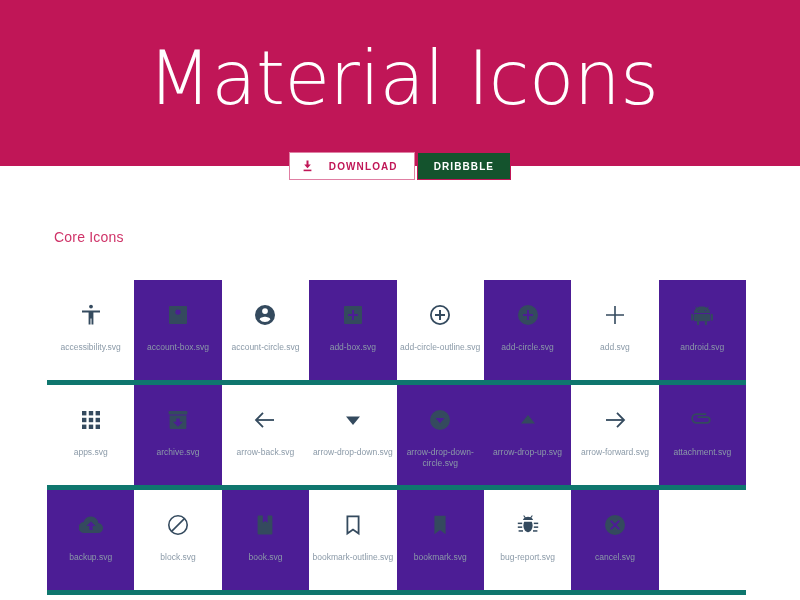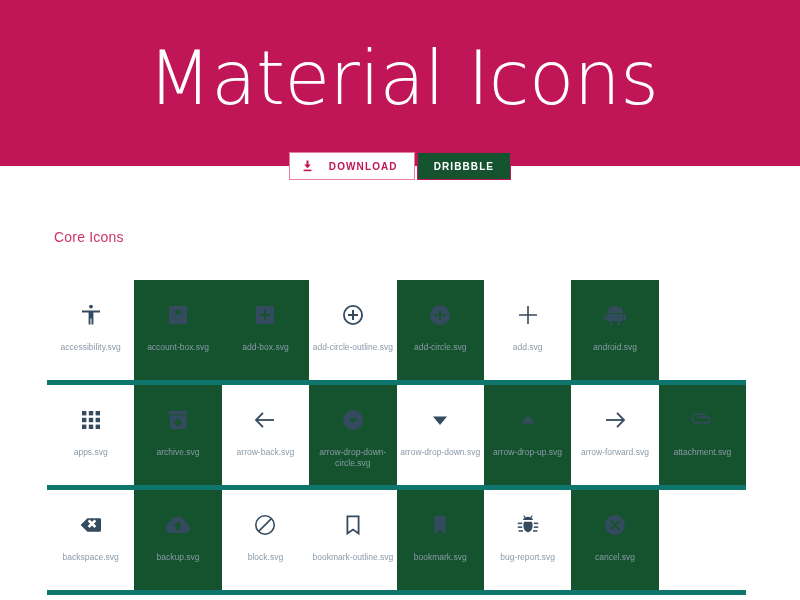--- a/index.html
+++ b/index.html
@@ -83,21 +83,21 @@
   .cell {
     width: 87.4px;
     height: 100px;
     display: flex;
     flex-direction: column;
     align-items: center;
     justify-content: flex-start;
     padding-top: 22px;
     cursor: pointer;
   }
-  .cell.alt { background: #14532d; }
+  .cell.alt { background: #4c1d95; }
   .cell .glyph {
     width: 26px; height: 26px;
     display: flex; align-items: center; justify-content: center;
     color: #344a5e;
   }
   .cell .glyph svg { display: block; }
   .cell .label {
     margin-top: 14px;
     font-size: 8.5px;
     line-height: 11px;
@@ -147,20 +147,28 @@
         <span class="label">accessibility.svg</span>
       </div>
       <div class="cell alt">
         <span class="glyph">
           <svg width="24" height="24" viewBox="0 0 24 24" fill="currentColor">
             <path d="M4 3h16a1 1 0 011 1v16a1 1 0 01-1 1H4a1 1 0 01-1-1V4a1 1 0 011-1zm8 3.4a2.7 2.7 0 100 5.4 2.7 2.7 0 000-5.4zM6.3 17.6c0-2 3.8-3.1 5.7-3.1s5.7 1.1 5.7 3.1v.9H6.3v-.9z"></path>
           </svg>
         </span>
         <span class="label">account-box.svg</span>
       </div>
+      <div class="cell">
+        <span class="glyph">
+          <svg width="24" height="24" viewBox="0 0 24 24" fill="currentColor">
+            <path d="M12 2a10 10 0 100 20 10 10 0 000-20zm0 3.2a2.9 2.9 0 110 5.8 2.9 2.9 0 010-5.8zm0 13.9a7 7 0 01-5.4-2.6c.1-1.8 3.6-2.8 5.4-2.8s5.3 1 5.4 2.8a7 7 0 01-5.4 2.6z"></path>
+          </svg>
+        </span>
+        <span class="label">account-circle.svg</span>
+      </div>
       <div class="cell alt">
         <span class="glyph">
           <svg width="24" height="24" viewBox="0 0 24 24" fill="currentColor">
             <path d="M4 3h16a1 1 0 011 1v16a1 1 0 01-1 1H4a1 1 0 01-1-1V4a1 1 0 011-1zm9 4h-2v4H7v2h4v4h2v-4h4v-2h-4V7z"></path>
           </svg>
         </span>
         <span class="label">add-box.svg</span>
       </div>
       <div class="cell">
         <span class="glyph">
@@ -230,35 +238,35 @@
       </div>
       <div class="cell">
         <span class="glyph">
           <svg width="24" height="24" viewBox="0 0 24 24" fill="none" stroke="currentColor" stroke-width="1.8">
             <path d="M21 12H3.6"></path>
               <path d="M10 4.8L3 12l7 7.2"></path>
           </svg>
         </span>
         <span class="label">arrow-back.svg</span>
       </div>
+      <div class="cell">
+        <span class="glyph">
+          <svg width="24" height="24" viewBox="0 0 24 24" fill="currentColor">
+            <path d="M5 8.5h14L12 17 5 8.5z"></path>
+          </svg>
+        </span>
+        <span class="label">arrow-drop-down.svg</span>
+      </div>
       <div class="cell alt">
         <span class="glyph">
           <svg width="24" height="24" viewBox="0 0 24 24" fill="currentColor">
             <path d="M12 2a10 10 0 100 20 10 10 0 000-20zm0 13.2L7.5 10h9L12 15.2z"></path>
           </svg>
         </span>
         <span class="label">arrow-drop-down-circle.svg</span>
-      </div>
-      <div class="cell">
-        <span class="glyph">
-          <svg width="24" height="24" viewBox="0 0 24 24" fill="currentColor">
-            <path d="M5 8.5h14L12 17 5 8.5z"></path>
-          </svg>
-        </span>
-        <span class="label">arrow-drop-down.svg</span>
       </div>
       <div class="cell alt">
         <span class="glyph">
           <svg width="24" height="24" viewBox="0 0 24 24" fill="currentColor">
             <path d="M5 15.5h14L12 7 5 15.5z"></path>
           </svg>
         </span>
         <span class="label">arrow-drop-up.svg</span>
       </div>
       <div class="cell">
@@ -274,44 +282,44 @@
         <span class="glyph">
           <svg width="24" height="24" viewBox="0 0 24 24" fill="none" stroke="currentColor" stroke-width="1.7">
             <path d="M7.5 9.2h9.5a2.8 2.8 0 010 5.6H6.4a4.3 4.3 0 010-8.6h9.8"></path>
           </svg>
         </span>
         <span class="label">attachment.svg</span>
       </div>
     </div>
 
     <div class="grid-row">
-      <div class="cell">
-        <span class="glyph">
-          <svg width="24" height="24" viewBox="0 0 24 24" fill="currentColor">
-            <path d="M8.4 5.2h12.4a1.2 1.2 0 011.2 1.2v11.2a1.2 1.2 0 01-1.2 1.2H8.4L1.6 12l6.8-6.8zm8.9 3.1L15.4 6.4 13 8.8l-2.4-2.4-1.9 1.9 2.4 2.4-2.4 2.4 1.9 1.9L13 12.6l2.4 2.4 1.9-1.9-2.4-2.4 2.4-2.4z"></path>
-          </svg>
-        </span>
-        <span class="label">backspace.svg</span>
-      </div>
       <div class="cell alt">
         <span class="glyph">
           <svg width="24" height="24" viewBox="0 0 24 24" fill="currentColor">
             <path d="M19.3 10.1A7.5 7.5 0 004.6 9 5.5 5.5 0 005.5 20h13.3a4.95 4.95 0 00.5-9.9zM13.7 13v3.9h-3.4V13H7.4L12 8.4l4.6 4.6h-2.9z"></path>
           </svg>
         </span>
         <span class="label">backup.svg</span>
       </div>
       <div class="cell">
         <span class="glyph">
           <svg width="24" height="24" viewBox="0 0 24 24" fill="none" stroke="currentColor" stroke-width="1.6">
             <circle cx="12" cy="12" r="9.2"></circle>
               <path d="M5.6 18.4L18.4 5.6"></path>
           </svg>
         </span>
         <span class="label">block.svg</span>
+      </div>
+      <div class="cell alt">
+        <span class="glyph">
+          <svg width="24" height="24" viewBox="0 0 24 24" fill="currentColor">
+            <path d="M5.6 2.4h12.8a1 1 0 011 1v17.2a1 1 0 01-1 1H5.6a1 1 0 01-1-1V3.4a1 1 0 011-1zm4.2 0v7.3l2.4-1.8 2.4 1.8V2.4H9.8z"></path>
+          </svg>
+        </span>
+        <span class="label">book.svg</span>
       </div>
       <div class="cell">
         <span class="glyph">
           <svg width="24" height="24" viewBox="0 0 24 24" fill="none" stroke="currentColor" stroke-width="1.8">
             <path d="M6.4 3.4h11.2v17.2L12 16.6l-5.6 4V3.4z"></path>
           </svg>
         </span>
         <span class="label">bookmark-outline.svg</span>
       </div>
       <div class="cell alt">

